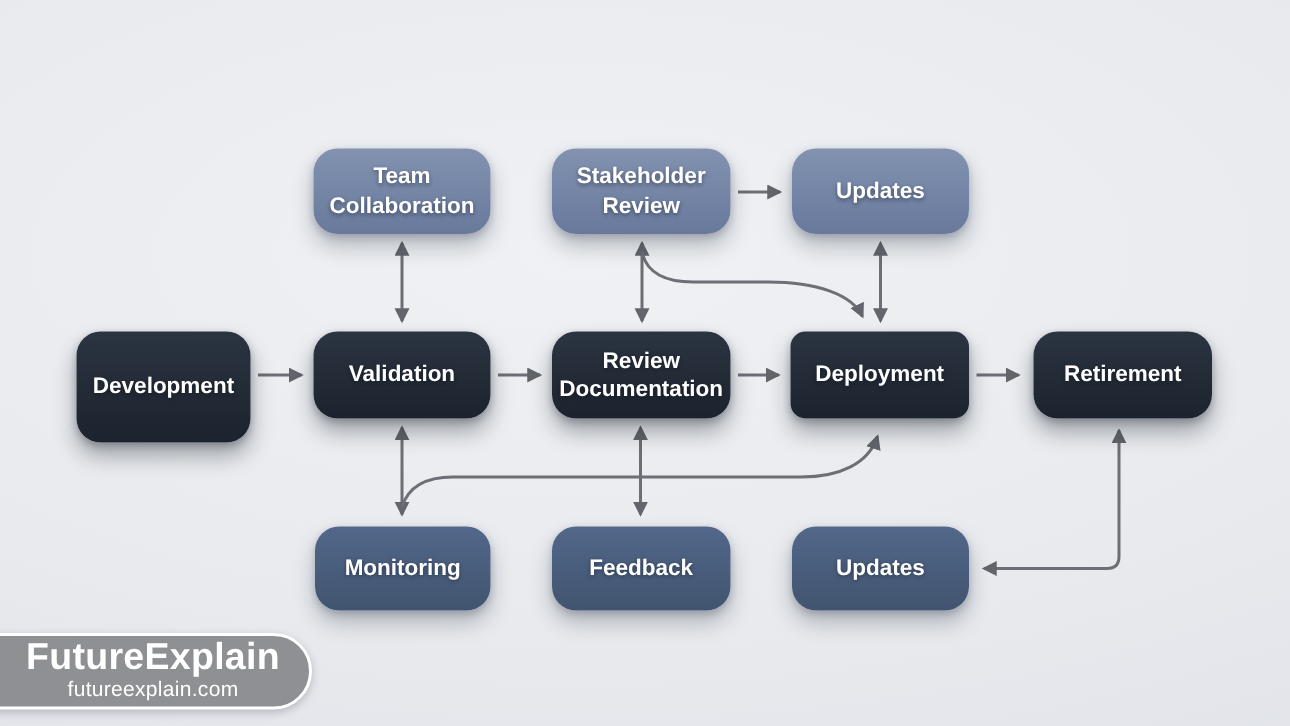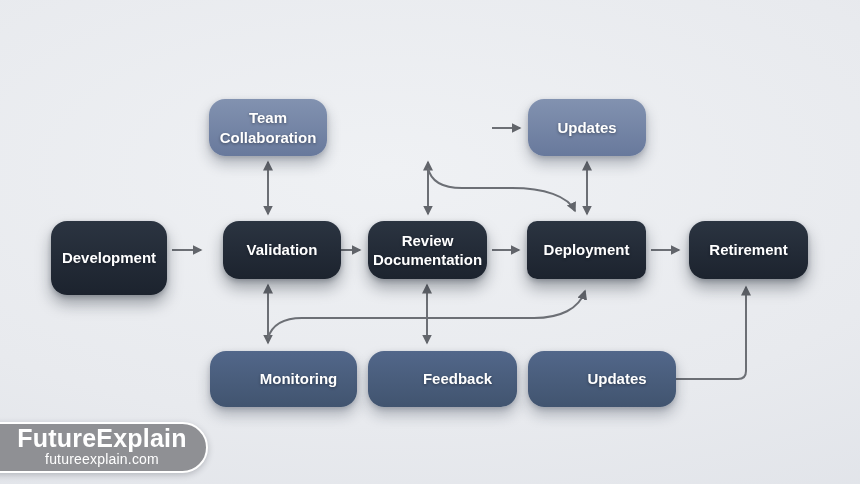--- a/index.html
+++ b/index.html
@@ -17,29 +17,29 @@
   .node{
     position:absolute;border-radius:16px;
     display:flex;align-items:center;justify-content:center;
     text-align:center;color:#ffffff;font-weight:600;font-size:15px;line-height:1.3;
     box-shadow:0 8px 14px rgba(25,35,55,0.28),0 2px 5px rgba(25,35,55,0.18);
   }
   .node .lbl{display:block;padding:0 2px;}
   .dark{background:linear-gradient(180deg,#2b3441 0%,#1c232e 100%);
         box-shadow:0 9px 15px rgba(15,22,35,0.35),0 2px 5px rgba(15,22,35,0.22);}
   .light{background:linear-gradient(180deg,#8292b0 0%,#68799c 100%);}
-  .medium{background:linear-gradient(180deg,#52678a 0%,#41546f 100%);padding-left:30px;}
+  .medium{background:linear-gradient(180deg,#52678a 0%,#41546f 100%);}
   .dark .lbl, .light .lbl, .medium .lbl{text-shadow:0 1px 3px rgba(10,15,25,0.45);}
 
   
   #n-tc {left:209px;top:99px;width:118px;height:57px;}
   #n-sr {left:368px;top:99px;width:119px;height:57px;}
   #n-ut {left:528px;top:99px;width:118px;height:57px;}
   #n-dev{left:51px; top:221px;width:116px;height:74px;}
-  #n-val{left:223px;top:221px;width:118px;height:58px;}
+  #n-val{left:209px;top:221px;width:118px;height:58px;}
   #n-md {left:368px;top:221px;width:119px;height:58px;}
   #n-dep{left:527px;top:221px;width:119px;height:58px;border-radius:10px;}
   #n-ret{left:689px;top:221px;width:119px;height:58px;}
   #n-mon{left:210px;top:351px;width:117px;height:56px;}
   #n-fb {left:368px;top:351px;width:119px;height:56px;}
   #n-ub {left:528px;top:351px;width:118px;height:56px;}
 
   .watermark{
     position:absolute;left:-30px;top:422px;width:238px;height:51px;
     background:#8f9094;border:2px solid #ffffff;border-radius:28px;
@@ -84,20 +84,23 @@
 
       <path d="M268,338 C272,325 283,318 302,318 H534 C560,318 579,309 585,291" marker-end="url(#ah-end)"></path>
 
       <path d="M746,287 V371 Q746,379 738,379 H656" marker-start="url(#ah-start)" marker-end="url(#ah-end)"></path>
     </g>
   </svg>
 
   <div class="node light" id="n-tc">
     <span class="lbl">Team Collaboration</span>
   </div>
+  <div class="node light" id="n-sr">
+    <span class="lbl">Stakeholder Review</span>
+  </div>
   <div class="node light" id="n-ut">
     <span class="lbl">Updates</span>
   </div>
 
   <div class="node dark" id="n-dev">
     <span class="lbl">Development</span>
   </div>
   <div class="node dark" id="n-val">
     <span class="lbl">Validation</span>
   </div>

